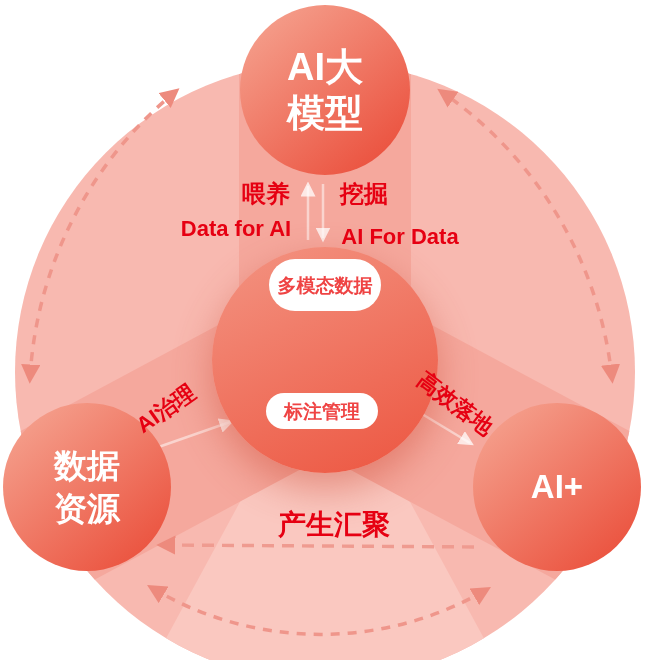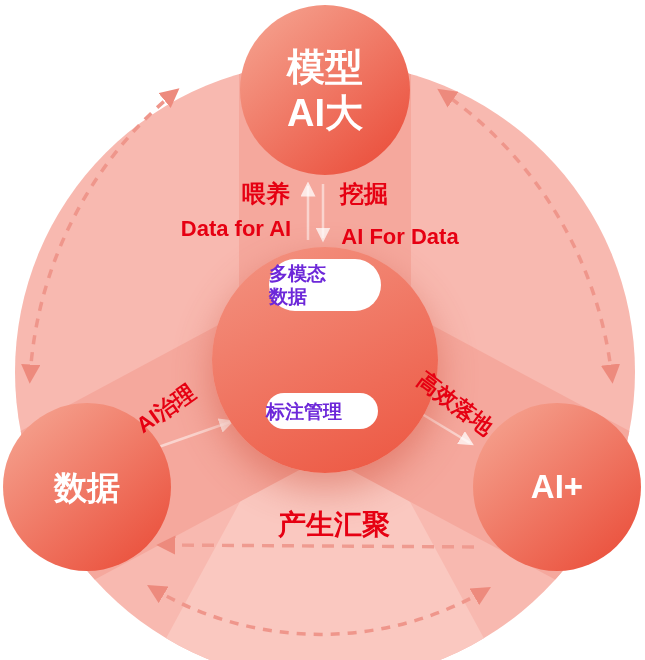--- a/index.html
+++ b/index.html
@@ -28,22 +28,22 @@
   .node-center{
     left:212px;top:247px;width:226px;height:226px;
     background:linear-gradient(155deg,#F3917F 5%,#ED5A45 92%);
     box-shadow:0 16px 38px rgba(205,70,48,.45);
   }
   .center-label{
     left:325px;top:344px;color:#ffffff;font-weight:700;font-size:30px;line-height:34px;
     text-align:center;white-space:nowrap;
   }
   .pill{
-    position:absolute;background:#ffffff;color:#6d28d9;font-weight:700;border-radius:28px;
-    display:flex;flex-direction:column;align-items:flex-start;justify-content:center;
+    position:absolute;background:#ffffff;color:#ef4444;font-weight:700;border-radius:28px;
+    display:flex;flex-direction:row;align-items:center;justify-content:center;
     font-size:19px;line-height:23px;text-align:center;
   }
   .pill-multimodal{left:269px;top:259px;width:112px;height:52px;}
   .pill-annotation{left:266px;top:393px;width:112px;height:36px;border-radius:18px;}
   .red{color:#E60012;font-weight:700;white-space:nowrap;}
   .lbl-zh{font-size:24px;}
   .lbl-en{font-size:22px;font-weight:600;}
   .lbl-rot{font-size:22px;}
   .lbl-agg{font-size:28px;}
 </style>
@@ -82,26 +82,27 @@
 
     <line x1="162" y1="545" x2="482" y2="547" stroke="#EF9B90" stroke-width="3.5" stroke-dasharray="12 8" marker-start="url(#arrPink)"></line>
 
     <line x1="308" y1="240" x2="308" y2="186" stroke="rgba(255,255,255,0.5)" stroke-width="2.5" marker-end="url(#arrWhite)"></line>
     <line x1="323" y1="184" x2="323" y2="238" stroke="rgba(255,255,255,0.5)" stroke-width="2.5" marker-end="url(#arrWhite)"></line>
     <line x1="150" y1="450" x2="230" y2="422" stroke="rgba(255,255,255,0.5)" stroke-width="2.5" marker-end="url(#arrWhite)"></line>
     <line x1="422" y1="414" x2="470" y2="443" stroke="rgba(255,255,255,0.5)" stroke-width="2.5" marker-end="url(#arrWhite)"></line>
   </svg>
 
   <div class="node node-top">
+    <span>AI大</span>
     <span>模型</span>
-    <span>AI大</span>
   </div>
 
   <div class="node node-left">
     <span>数据</span>
+    <span>资源</span>
   </div>
 
   <div class="node node-right">
     <span>AI+</span>
   </div>
 
   <div class="node node-center"></div>
 
   <div class="abs center-label">
   </div>

